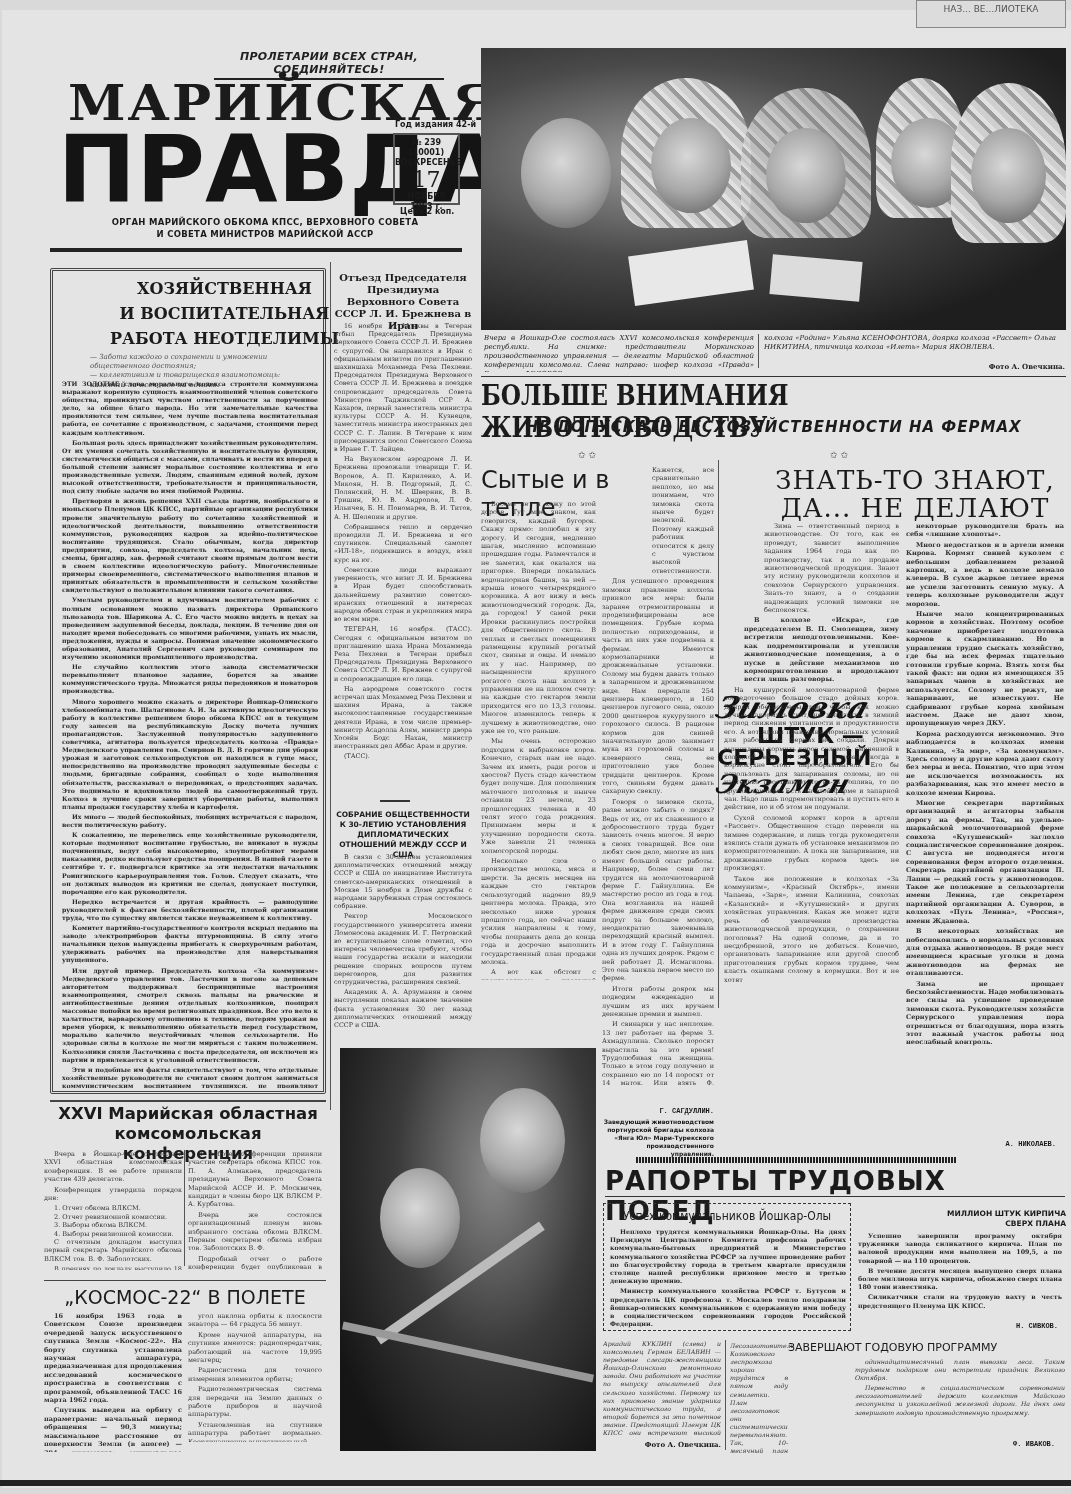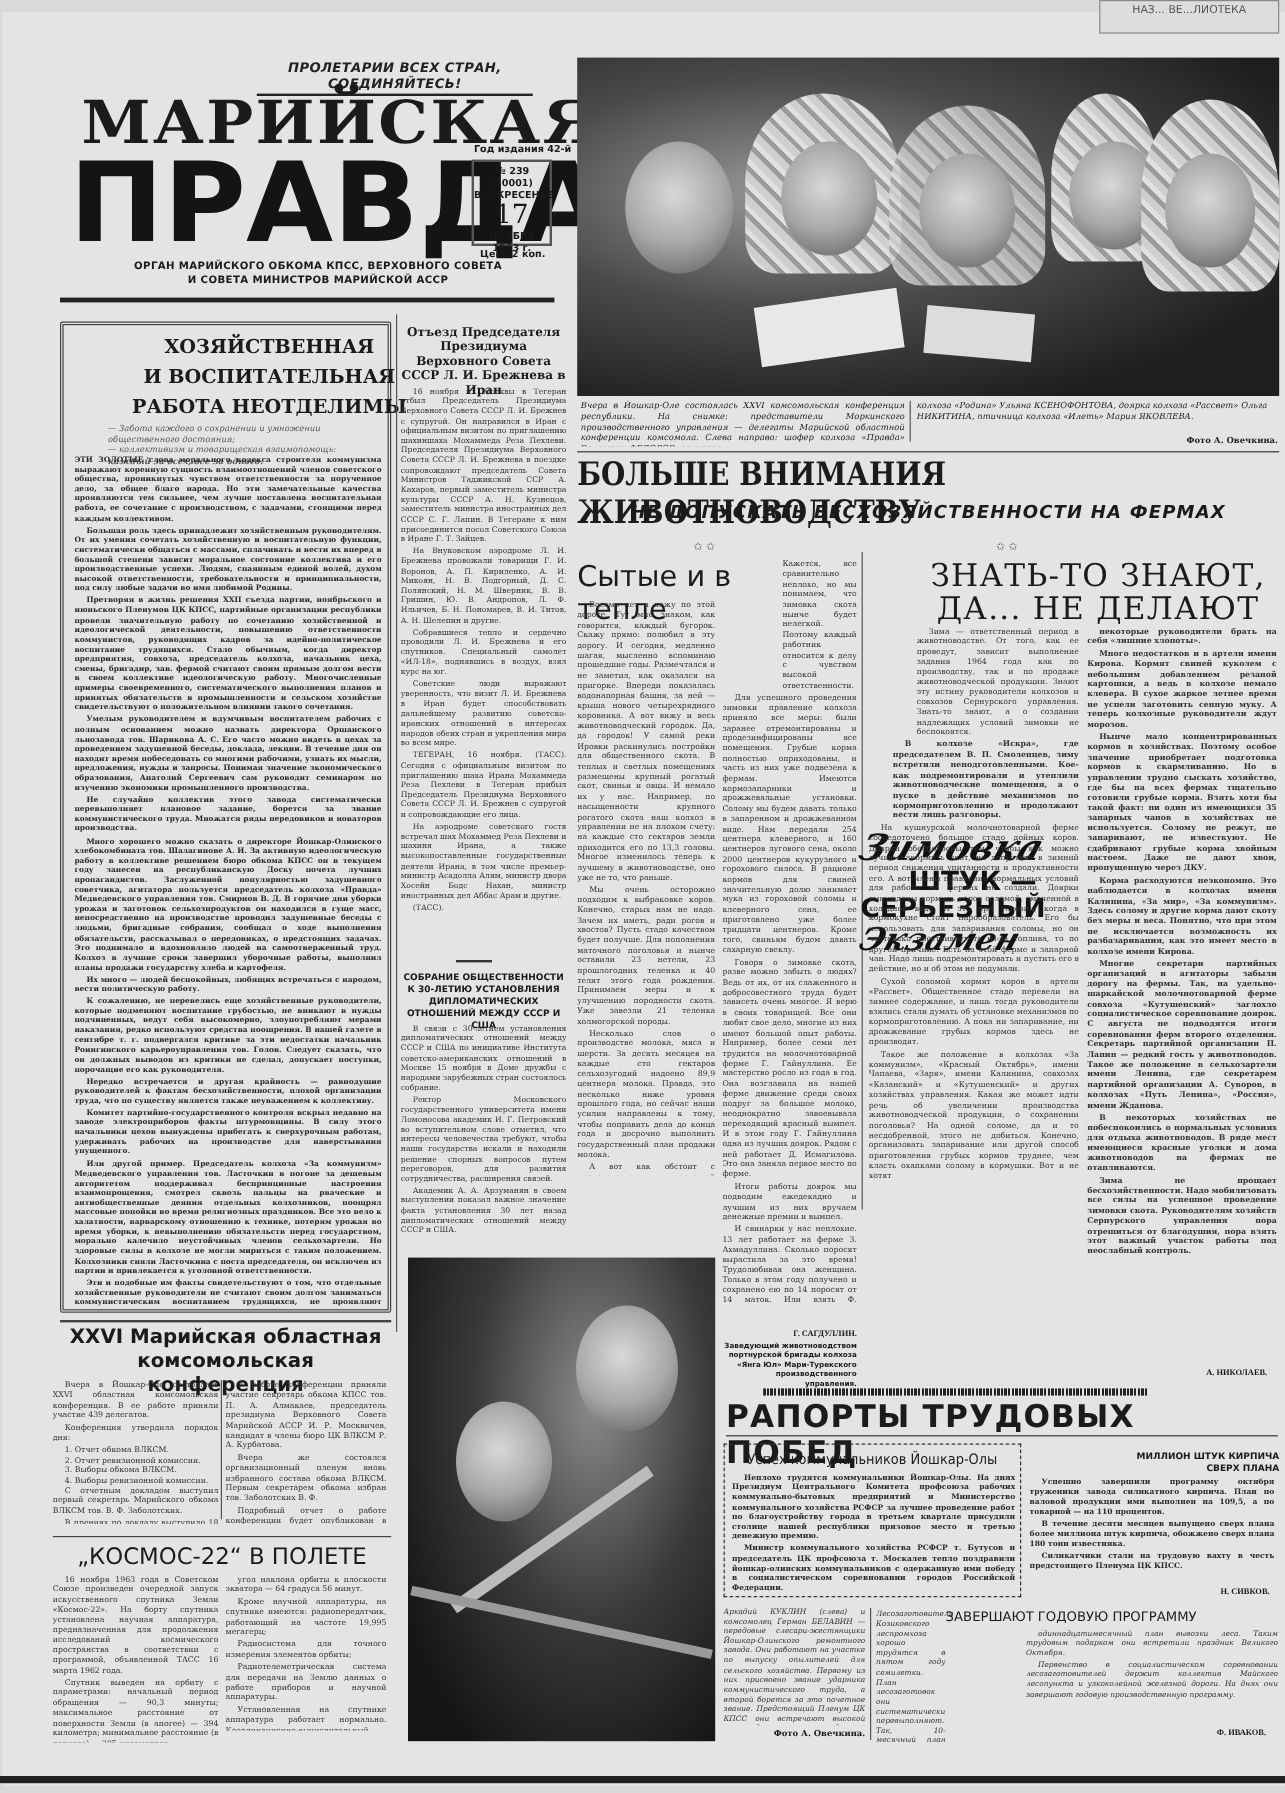--- a/index.html
+++ b/index.html
@@ -22,21 +22,21 @@
   .photo .face { position:absolute; border-radius:50%; background: radial-gradient(circle at 45% 40%, #d8d8d8 0%, #a8a8a8 50%, #5a5a5a 100%); }
   .photo .scarf { position:absolute; border-radius:50% 50% 20% 20%; background: repeating-linear-gradient(45deg,#cfcfcf 0 6px,#9b9b9b 6px 10px,#e0e0e0 10px 14px); }
   .caption { font-family:"DejaVu Serif",serif; font-style:italic; font-size:7px; line-height:9px; color:#222; }
   .box-wavy { position:absolute; border:3px double #444; border-radius:2px; }
   .h-big { font-family:"DejaVu Serif",serif; font-weight:bold; text-align:center; color:#1b1b1b; }
   .h-sans { font-family:"DejaVu Sans",sans-serif; font-weight:bold; text-align:center; color:#1b1b1b; }
   .body-text { font-family:"DejaVu Serif",serif; font-size:6.5px; line-height:8.4px; color:#333; text-align:justify; overflow:hidden; }
   .body-text p { text-indent:10px; margin-bottom:2px; }
   .body-bold { font-weight:bold; color:#2a2a2a; }
   .epi { font-family:"DejaVu Serif",serif; font-style:italic; font-size:7px; line-height:9px; color:#555; }
-  .sig { font-family:Liberation Serif, serif; font-weight:bold; font-size:7px; text-align:right; }
+  .sig { font-family:Liberation Mono, monospace; font-weight:bold; font-size:7px; text-align:right; }
   .dotline { position:absolute; height:6px; background: repeating-linear-gradient(90deg,#222 0 2px,transparent 2px 3px); }
   .dashedbox { position:absolute; border:1px dashed #333; }
   .zimovka { position:absolute; left:790px; top:748px; width:160px; height:115px; }
   .zimovka .z1 { font-family:"DejaVu Serif",serif; font-style:italic; font-weight:bold; font-size:30px; transform:skewX(-18deg); color:#111; }
   .zimovka .z2 { font-family:"DejaVu Sans",sans-serif; font-weight:bold; font-size:22px; line-height:22px; color:#111; }
   .zimovka .z3 { font-family:"DejaVu Serif",serif; font-style:italic; font-weight:bold; font-size:26px; transform:skewX(-18deg); color:#111; }
   .star { font-size:9px; color:#444; }
 </style>
 </head>
 <body>
@@ -211,21 +211,21 @@
 </div>
 <div class="vline" style="left:184px; top:1150px; height:116px;"></div>
 <div class="body-text abs" style="left:188px; top:1150px; width:134px; height:120px;">
   <p>В работе конференции приняли участие секретарь обкома КПСС тов. П. А. Алмакаев, председатель президиума Верховного Совета Марийской АССР И. Р. Москвичев, кандидат в члены бюро ЦК ВЛКСМ Р. А. Курбатова.</p>
   <p>Вчера же состоялся организационный пленум вновь избранного состава обкома ВЛКСМ. Первым секретарем обкома избран тов. Заболотских В. Ф.</p>
   <p>Подробный отчет о работе конференции будет опубликован в ближайшем номере «Марийской правды».</p>
 </div>
 <div class="abs" style="left:44px; top:1280px; width:282px; height:1px; background:#444;"></div>
 
 <div class="h-sans abs" style="left:44px; top:1286px; width:282px; font-size:19px; font-weight:normal;">„КОСМОС-22“ В ПОЛЕТЕ</div>
-<div class="body-text abs" style="left:44px; top:1312px; width:138px; height:140px;">
+<div class="body-text abs" style="left:44px; top:1312px; width:138px; height:140px;font-weight:bold;">
   <p>16 ноября 1963 года в Советском Союзе произведен очередной запуск искусственного спутника Земли «Космос-22». На борту спутника установлена научная аппаратура, предназначенная для продолжения исследований космического пространства в соответствии с программой, объявленной ТАСС 16 марта 1962 года.</p>
   <p>Спутник выведен на орбиту с параметрами: начальный период обращения — 90,3 минуты; максимальное расстояние от поверхности Земли (в апогее) — 394 километра; минимальное расстояние (в перигее) — 205 километров;</p>
 </div>
 <div class="body-text abs" style="left:188px; top:1312px; width:134px; height:130px;">
   <p>угол наклона орбиты к плоскости экватора — 64 градуса 56 минут.</p>
   <p>Кроме научной аппаратуры, на спутнике имеются: радиопередатчик, работающий на частоте 19,995 мегагерц;</p>
   <p>Радиосистема для точного измерения элементов орбиты;</p>
   <p>Радиотелеметрическая система для передачи на Землю данных о работе приборов и научной аппаратуры.</p>
   <p>Установленная на спутнике аппаратура работает нормально. Координационно-вычислительный центр ведет обработку поступающей информации.</p>
 </div>

